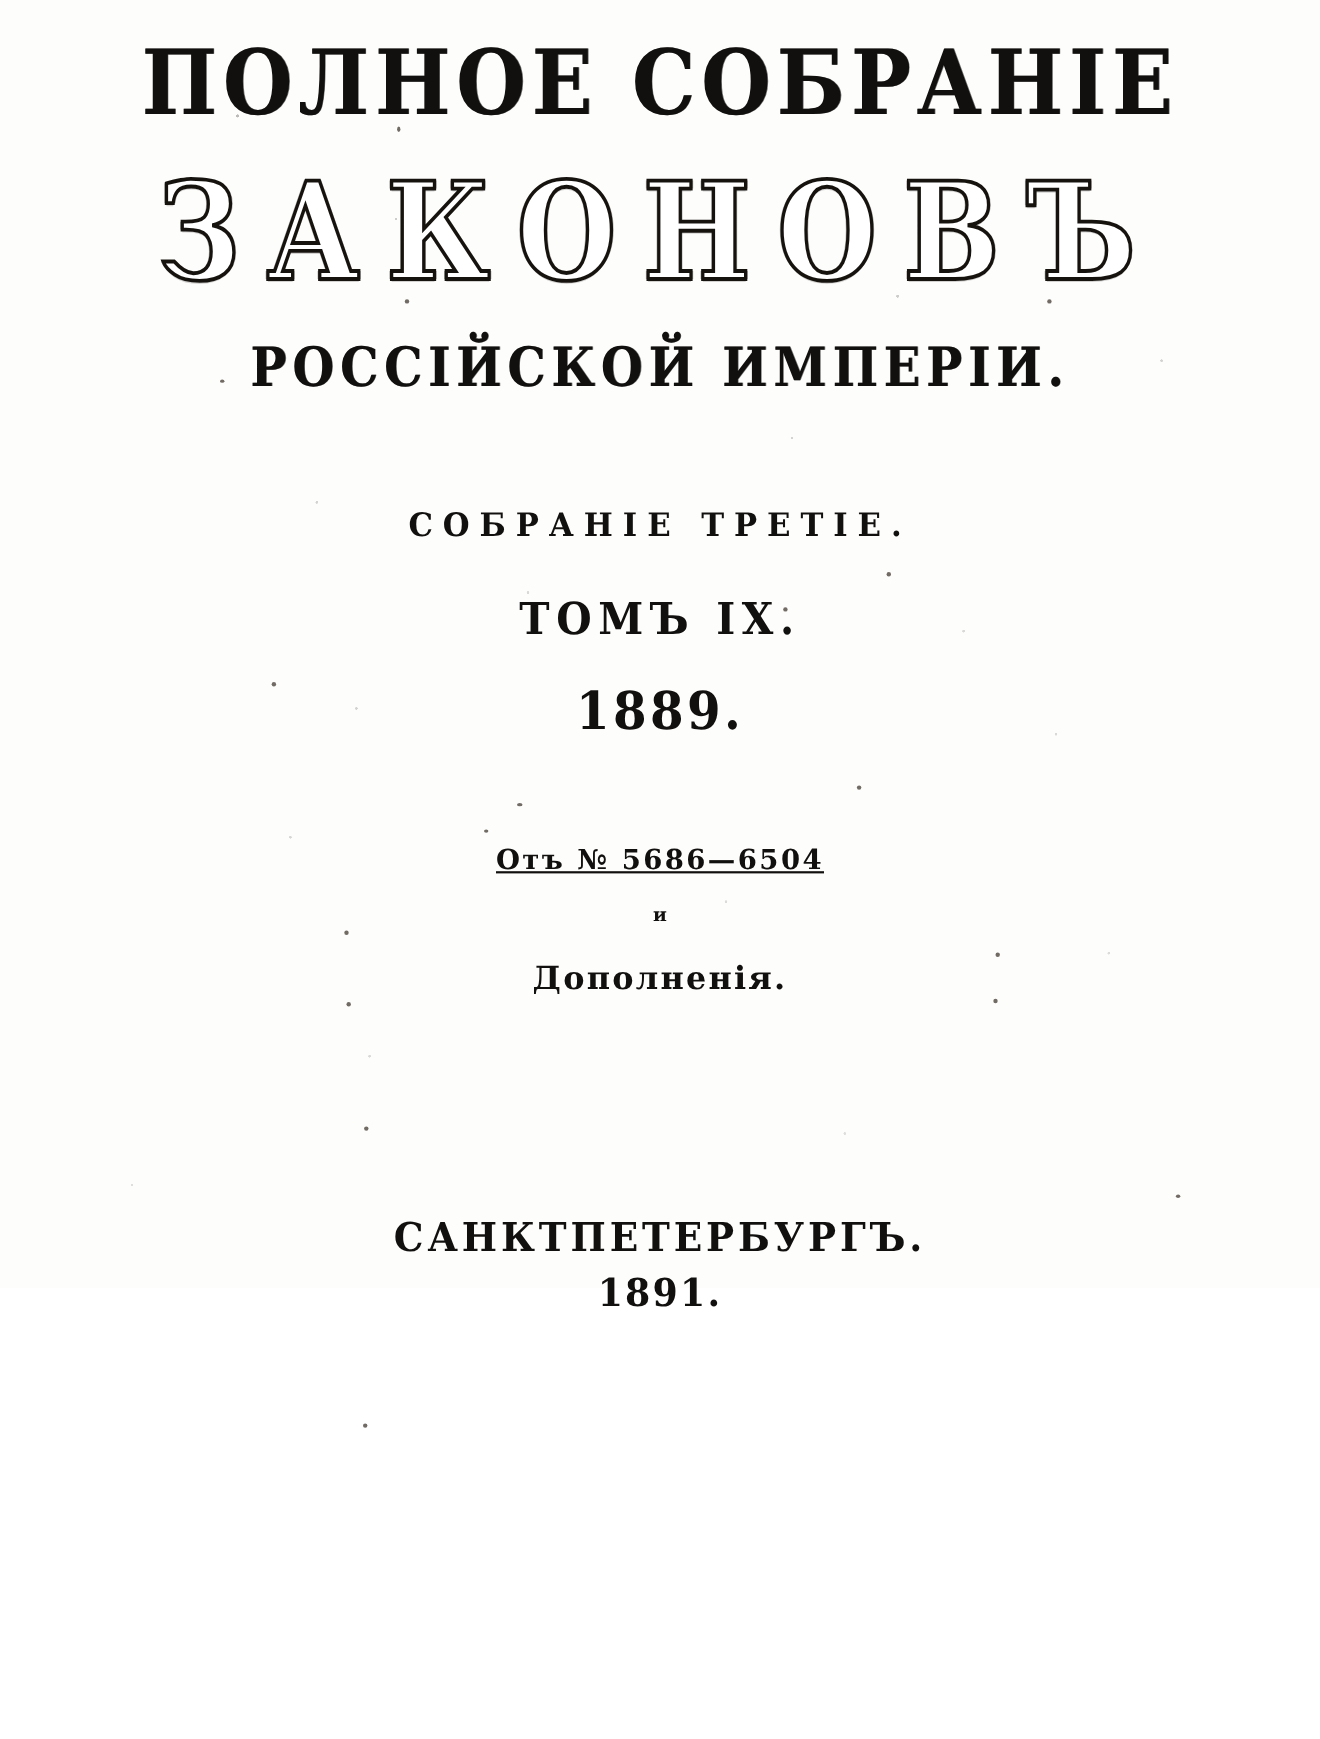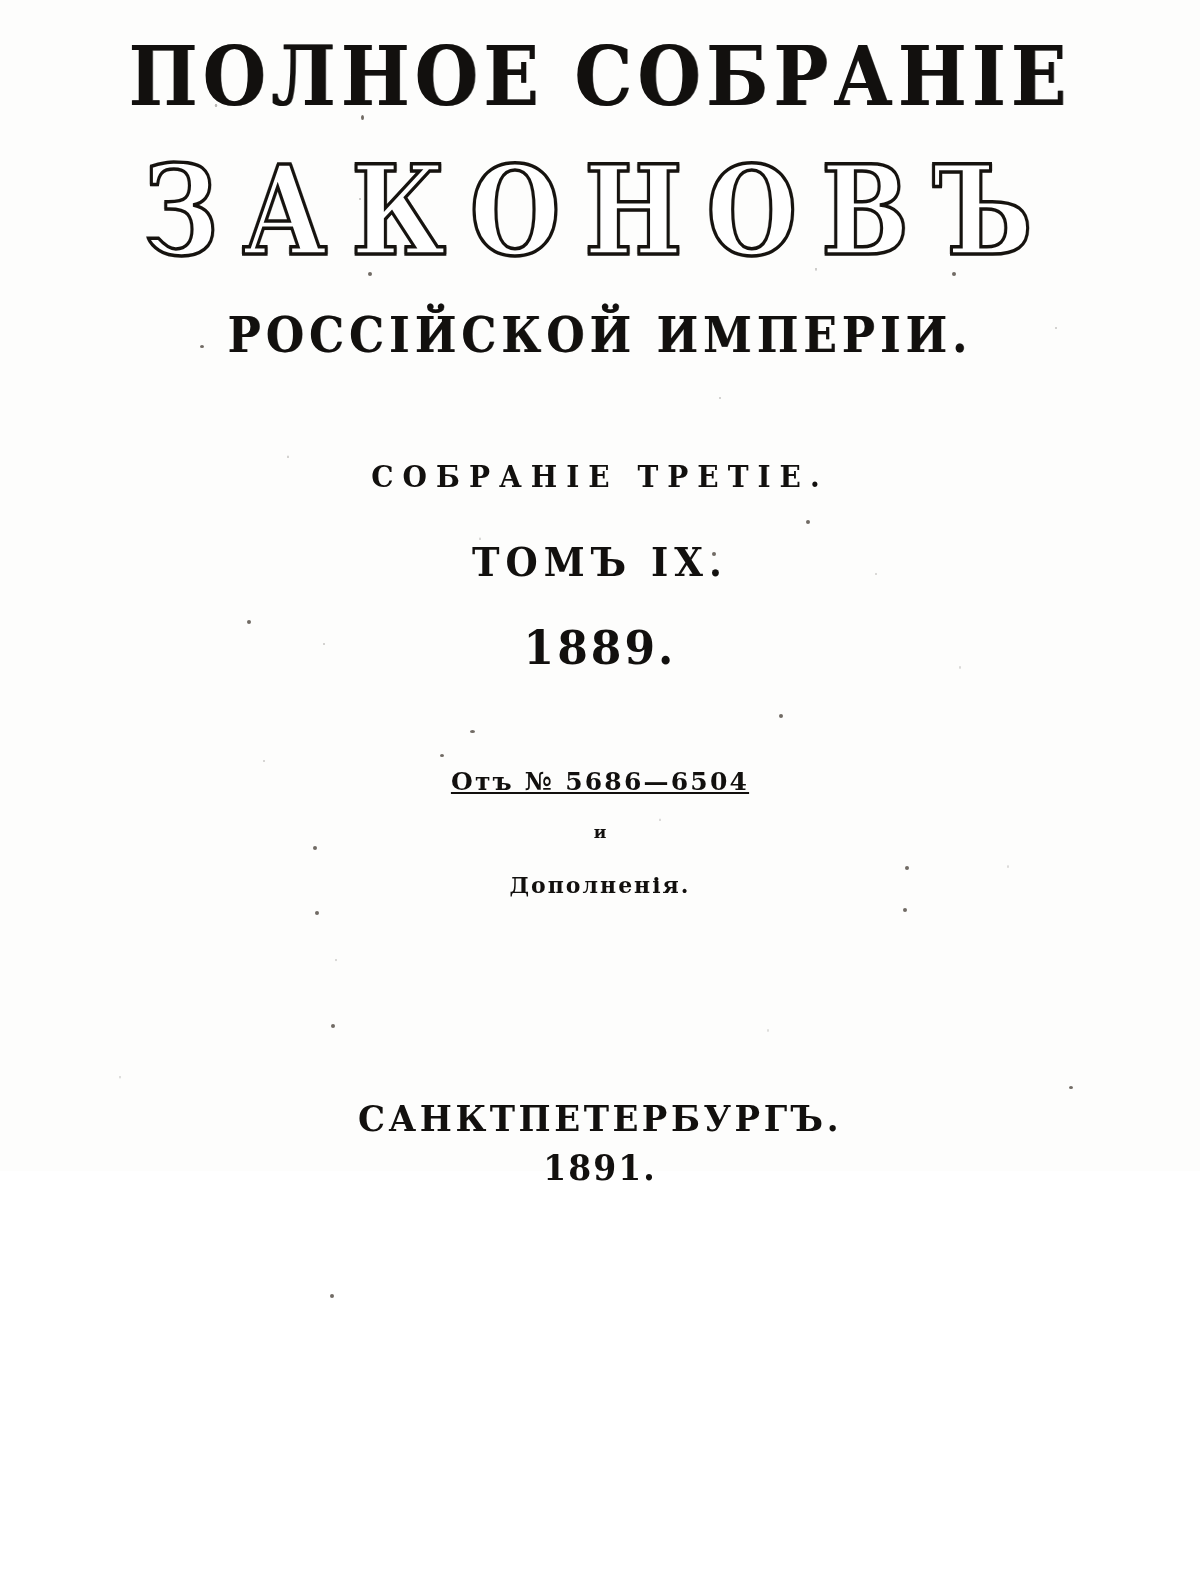--- a/index.html
+++ b/index.html
@@ -147,21 +147,21 @@
   .conj {
     margin-top: 26px;
     font-family: "DejaVu Serif", serif;
     font-weight: 700;
     font-size: 17px;
   }
   .supplement {
     margin-top: 30px;
     font-family: "DejaVu Serif", serif;
     font-weight: 700;
-    font-size: 22px;
+    font-size: 29px;
     letter-spacing: 2px;
   }
   .city {
     margin-top: 122px;
     font-family: "DejaVu Serif", serif;
     font-weight: 700;
     font-size: 34px;
     letter-spacing: 3.5px;
     transform: scaleY(1.06);
   }

